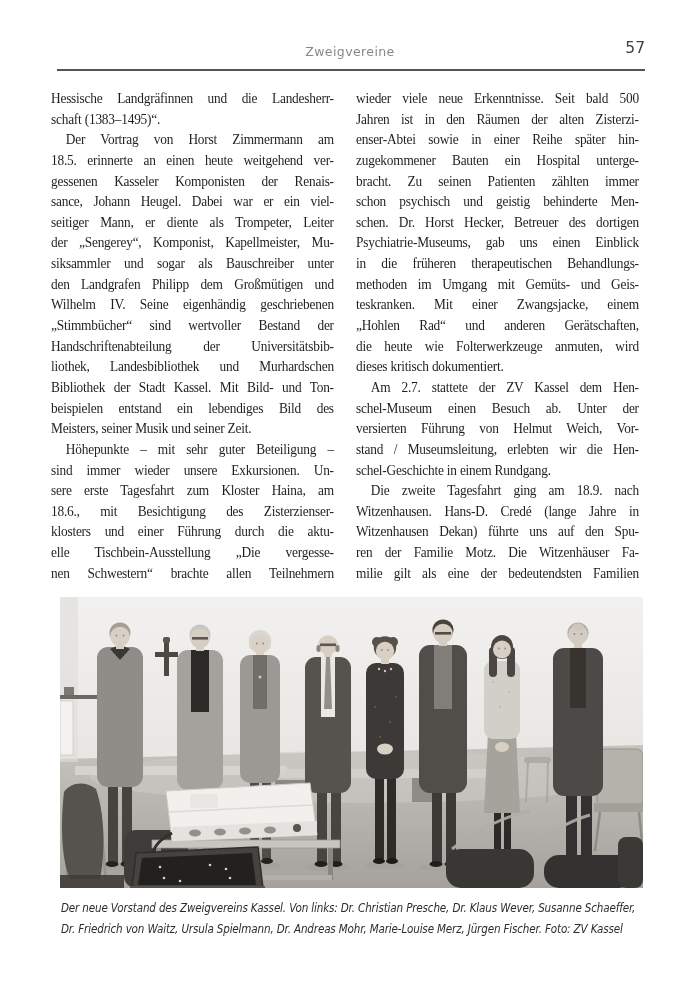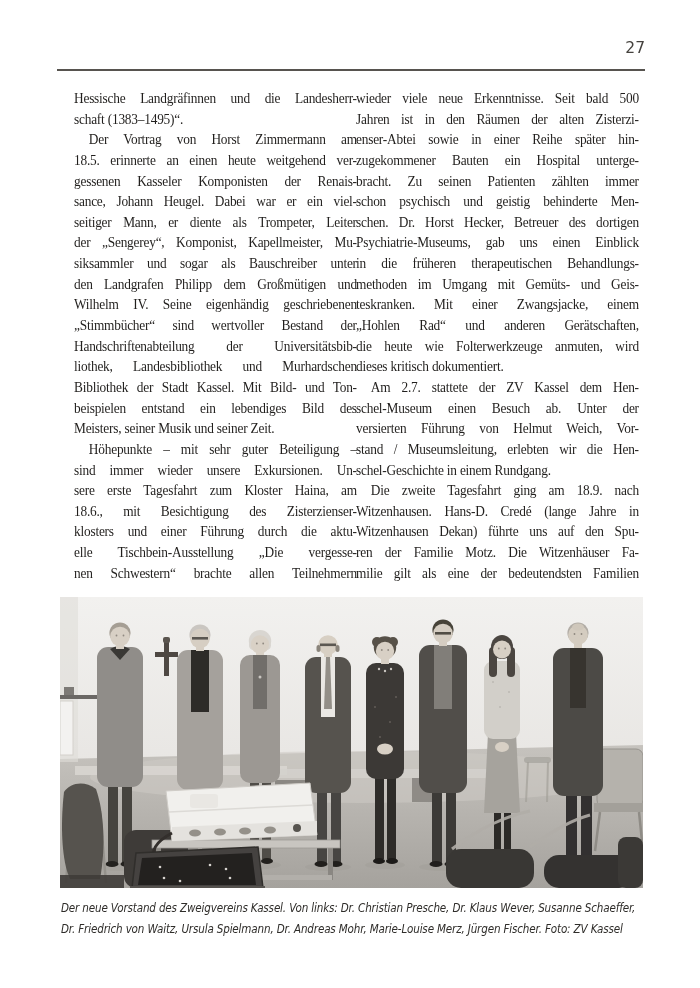--- a/index.html
+++ b/index.html
@@ -10,21 +10,21 @@
   .section-title{
     position:absolute;top:44px;left:0;right:0;text-align:center;
     font-family:"DejaVu Sans",sans-serif;font-size:12.5px;color:#8b8884;letter-spacing:.4px;
   }
   .page-number{
     position:absolute;top:39px;right:55px;
     font-family:"DejaVu Sans",sans-serif;font-size:15.5px;color:#45423e;
   }
   .rule{position:absolute;left:57px;right:55px;top:69px;height:1.6px;background:#57544f;}
   .col{position:absolute;top:88px;}
-  .col-left{left:74px;}
+  .col-left{left:51px;}
   .col-right{left:356px;}
   .colinner{
     width:324px;transform:scaleX(0.873);transform-origin:0 0;
     font-size:15.3px;line-height:20.65px;color:#211f1d;letter-spacing:-0.25px;
   }
   .tline{text-align:justify;text-align-last:justify;height:20.65px;}
   .tline.end{text-align-last:left;}
   .tline.ind{text-indent:17px;}
   .photo{position:absolute;left:60px;top:597px;width:583px;height:291px;}
   .photo svg{display:block;}
@@ -33,21 +33,22 @@
     transform:scaleX(0.8);transform-origin:0 0;
     font-family:"DejaVu Sans",sans-serif;font-style:italic;font-size:13px;
     line-height:20.5px;color:#2f2d2a;letter-spacing:-0.2px;
   }
 </style>
 </head>
 <body>
 
 <div class="page">
 
-  <div class="page-number">27</div>
+  <div class="section-title">Zweigvereine</div>
+  <div class="page-number">57</div>
   <div class="rule"></div>
 
   <div class="col col-left">
     <div class="colinner">
         <div class="tline">Hessische Landgräfinnen und die Landesherr-</div>
         <div class="tline end">schaft (1383–1495)“.</div>
         <div class="tline ind">Der Vortrag von Horst Zimmermann am</div>
         <div class="tline">18.5. erinnerte an einen heute weitgehend ver-</div>
         <div class="tline">gessenen Kasseler Komponisten der Renais-</div>
         <div class="tline">sance, Johann Heugel. Dabei war er ein viel-</div>

